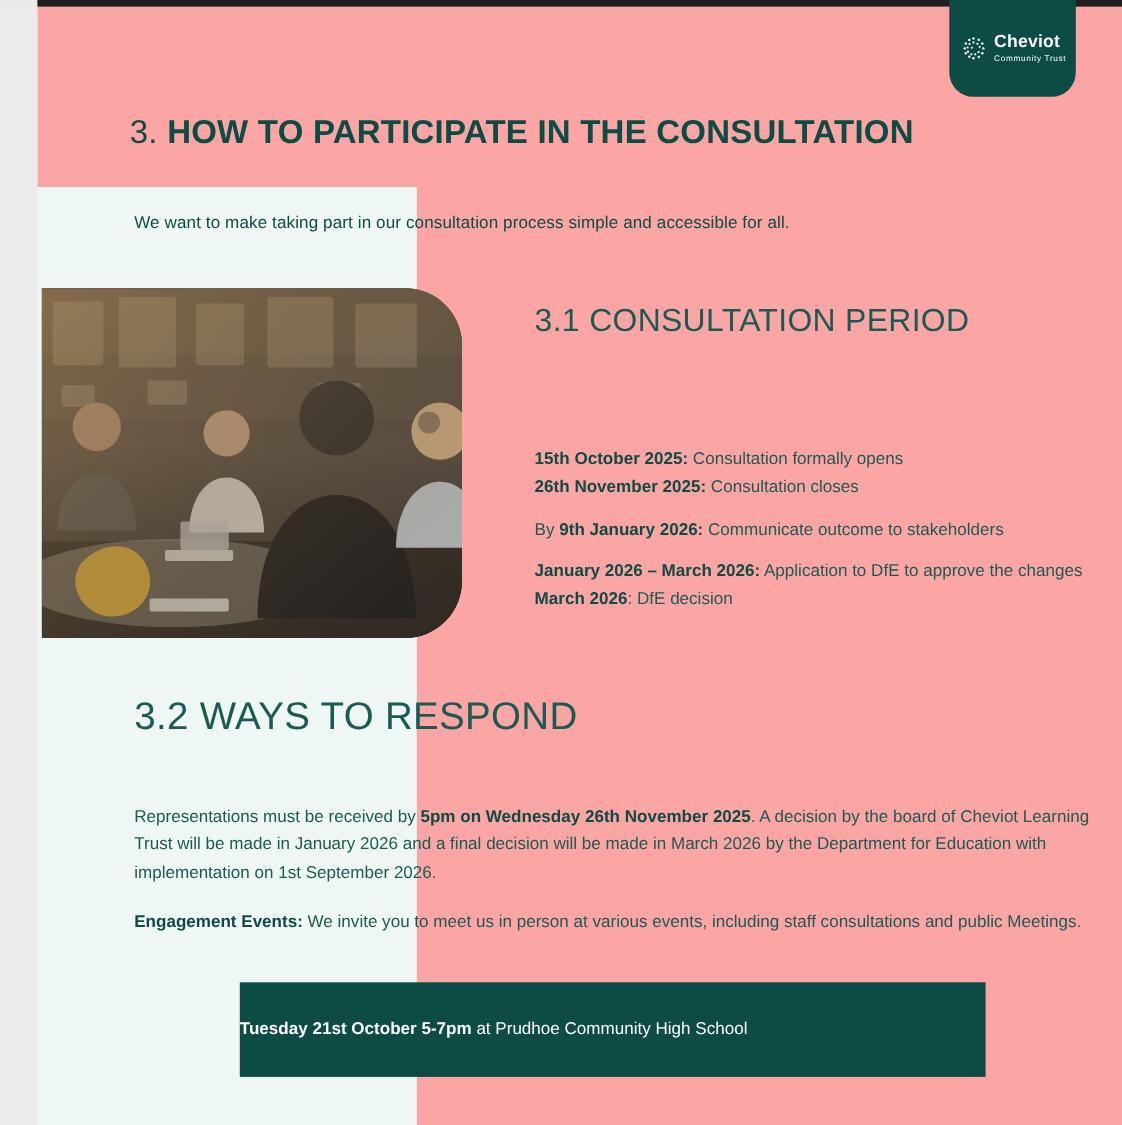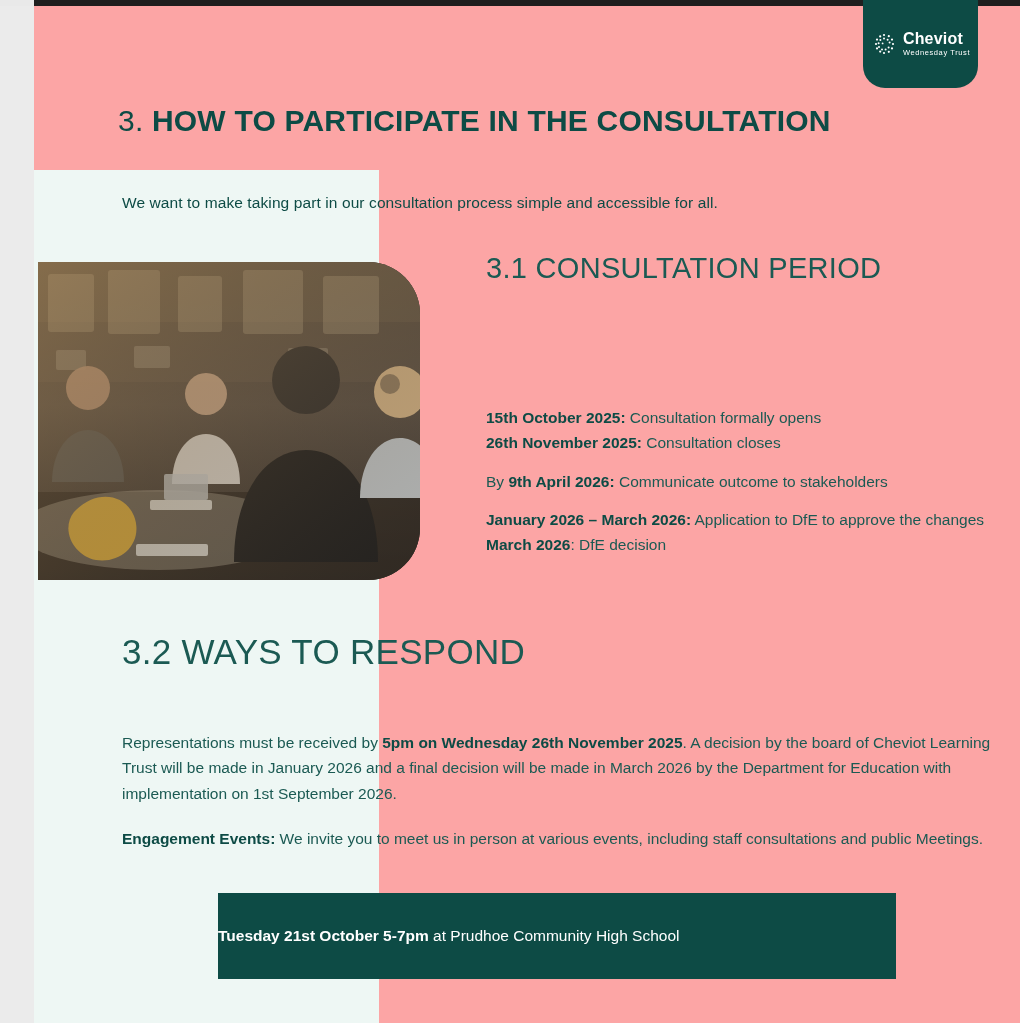--- a/index.html
+++ b/index.html
@@ -136,21 +136,21 @@
     border-bottom-right-radius: 52px;
     overflow: hidden;
     background: #3b3630;
   }
   .photo svg { display: block; }
 
   
   .sub-heading-1 {
     position: absolute;
     left: 486px;
-    top: 252px;
+    top: 276px;
     font-size: 29px;
     color: #1b5a53;
     letter-spacing: .3px;
   }
   .timeline {
     position: absolute;
     left: 486px;
     top: 366px;
     width: 512px;
     font-size: 15.5px;
@@ -242,21 +242,21 @@
             <circle cx="8" cy="16" r="1"></circle>
               <circle cx="11" cy="18.4" r="1"></circle>
             <circle cx="14.6" cy="18.4" r="1"></circle>
               <circle cx="17.6" cy="16.4" r="1"></circle>
             <circle cx="11.6" cy="12.4" r=".9"></circle>
           </g>
         </svg>
       </span>
       <span class="logo-text">
         <span class="logo-title">Cheviot</span>
-        <div class="logo-sub">Wednesday Trust</div>
+        <div class="logo-sub">Community Trust</div>
       </span>
     </div>
   </div>
 
   <div class="section-heading">
     <span class="num">3.</span>
     <span class="txt">HOW TO PARTICIPATE IN THE CONSULTATION</span>
   </div>
 
   <div class="intro-line">We want to make taking part in our consultation process simple and accessible for all.</div>
@@ -323,21 +323,21 @@
   <div class="sub-heading-1">3.1 CONSULTATION PERIOD</div>
 
   <div class="timeline">
     <p class="tight">
       <b>15th October 2025:</b><span> Consultation formally opens</span>
     </p>
     <p>
       <b>26th November 2025:</b><span> Consultation closes</span>
     </p>
     <p>
-      <span>By </span><b>9th April 2026:</b><span> Communicate outcome to stakeholders</span>
+      <span>By </span><b>9th January 2026:</b><span> Communicate outcome to stakeholders</span>
     </p>
     <p class="tight">
       <b>January 2026 – March 2026:</b><span> Application to DfE to approve the changes</span>
     </p>
     <p>
       <b>March 2026</b><span>: DfE decision</span>
     </p>
   </div>
 
   <div class="sub-heading-2">3.2 WAYS TO RESPOND</div>

